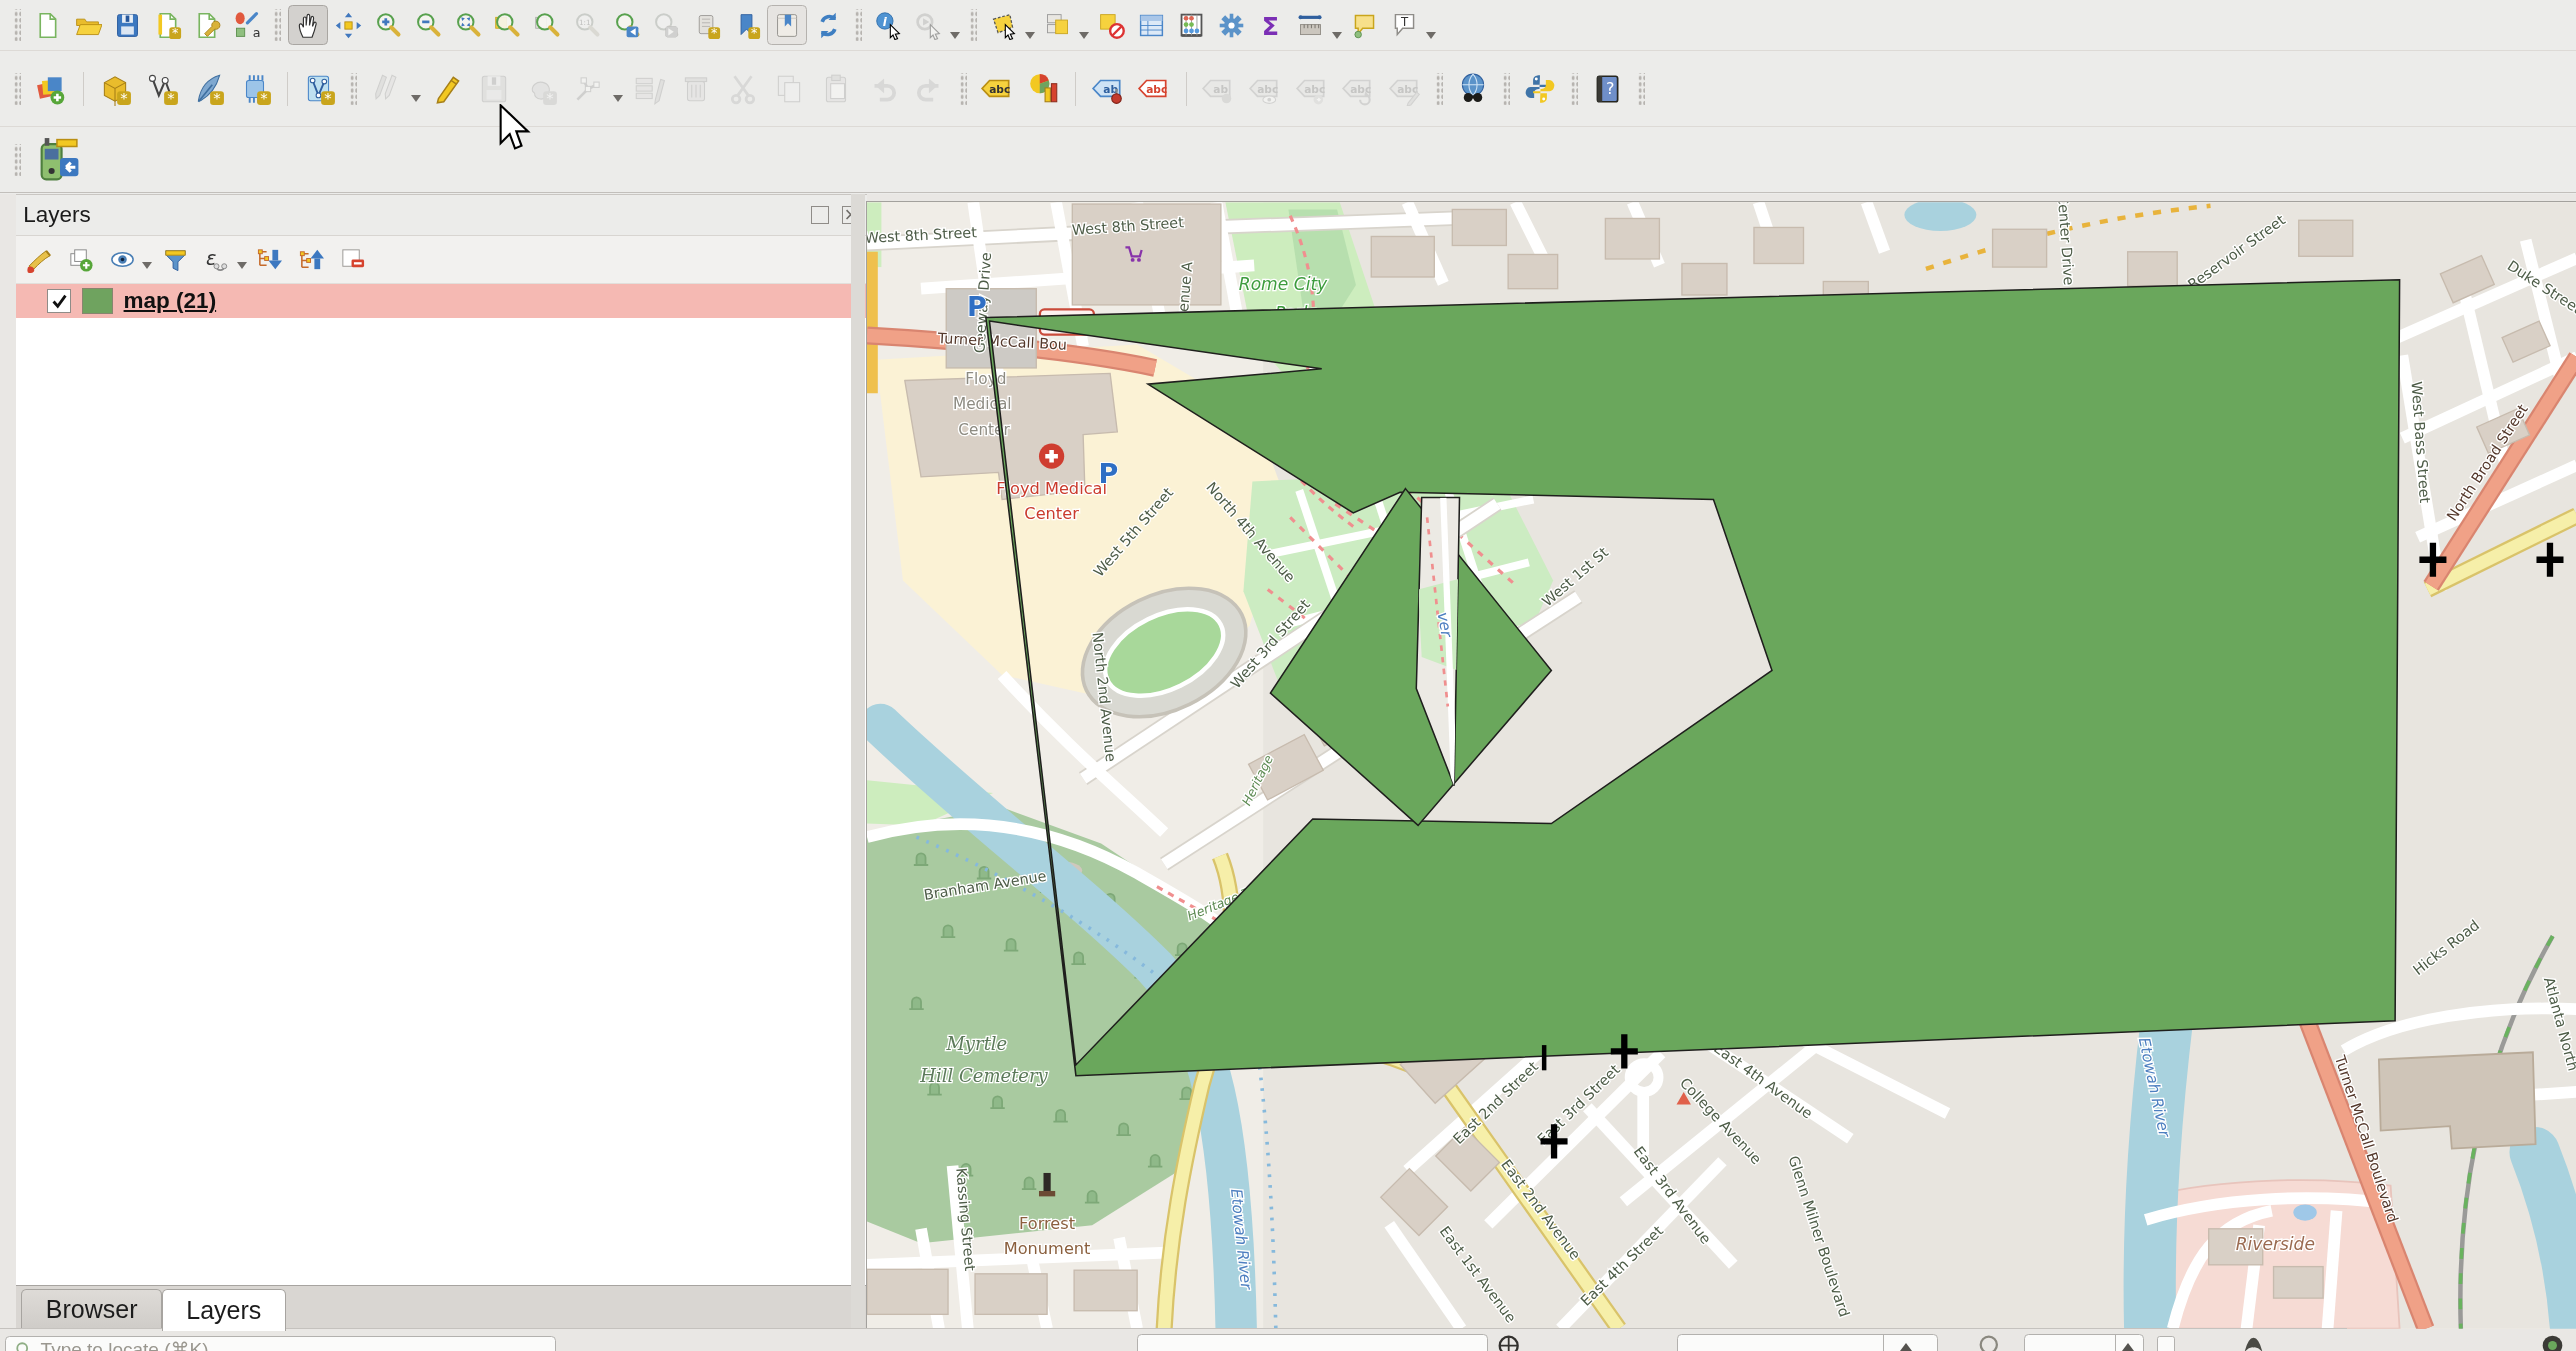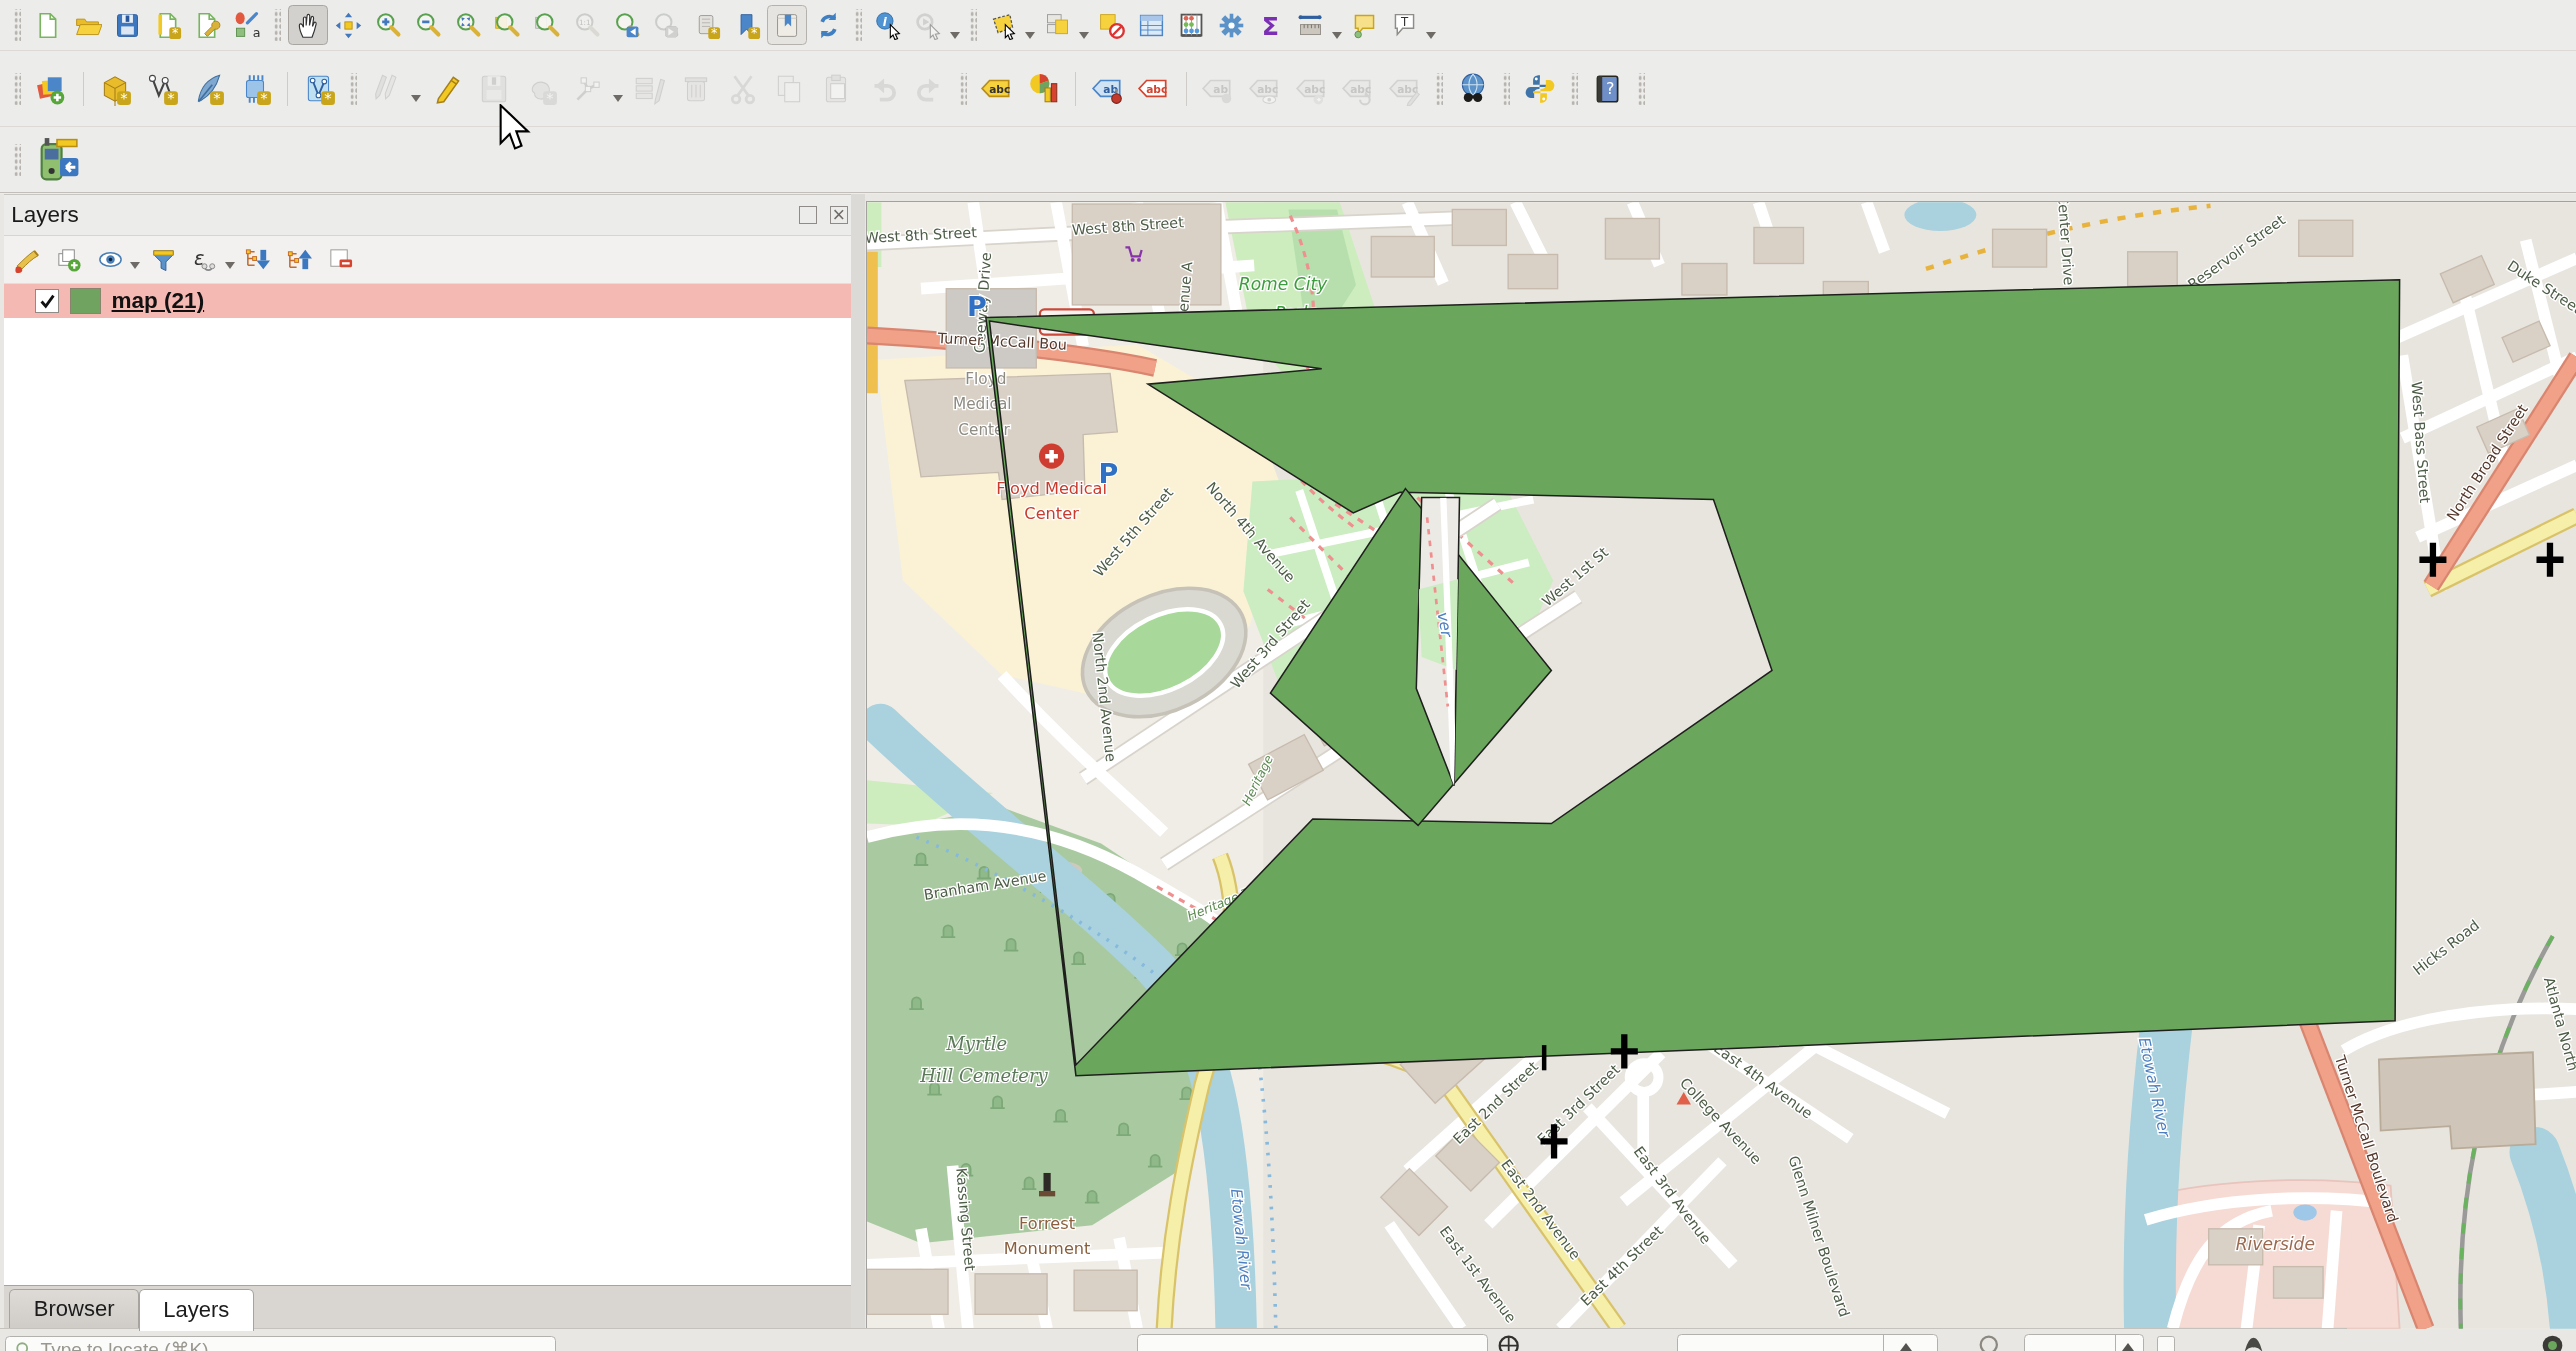--- a/index.html
+++ b/index.html
@@ -19,21 +19,21 @@
   #trow3 .tbtn svg{width:49px;height:49px;}
   .tbtn.pressed{background:#d3d1ce;border:0.9px solid #a9a6a2;}
   .tbtn.framed{background:#e6e4e1;border:0.9px solid #b5b2ae;}
   .tbtn.dis{opacity:.32;filter:grayscale(.9);}
   .thandle{width:8px;height:32px;flex:0 0 auto;margin:0 6.3px;
     background-image:radial-gradient(#b7b4b0 1.5px, transparent 1.6px);background-size:4.5px 6.3px;background-position:0.9px 1.8px;}
   .vsep{width:0.9px;height:34px;background:#cfccc8;margin:0 8px;flex:0 0 auto;}
   .ddcaret{width:0;height:0;border-left:5.4px solid transparent;border-right:5.4px solid transparent;border-top:7.2px solid #6e6b67;margin:20px 2.7px 0 1.8px;flex:0 0 auto;}
   #cursor-toolbar{position:absolute;left:497px;top:104px;z-index:50;}
   
-  #left-panel{position:absolute;left:4px;top:194px;width:851px;height:1134px;background:#fff;border-top:0.9px solid #c9c6c2;box-sizing:border-box;display:flex;flex-direction:column;}
+  #left-panel{position:absolute;left:16px;top:194px;width:851px;height:1134px;background:#fff;border-top:0.9px solid #c9c6c2;box-sizing:border-box;display:flex;flex-direction:column;}
   #panel-gutter{position:absolute;left:851px;top:194px;width:14.4px;height:1157px;background:#dcdad6;}
   .panel-header{height:40px;display:flex;align-items:center;background:#ececea;border-bottom:0.9px solid #d8d5d1;padding:0 7.2px;}
   .panel-header .title{font-size:22.5px;color:#1a1a1a;}
   .ph-btns{margin-left:auto;display:flex;align-items:center;gap:12.6px;}
   .ph-box{width:16px;height:16px;border:1.8px solid #8f8c88;}
   .ph-x{font-size:21.6px;color:#6f6c68;line-height:16px;border:1.8px solid #8f8c88;width:16px;height:16px;display:flex;align-items:center;justify-content:center;}
   .panel-tools{height:47px;display:flex;align-items:center;gap:5.4px;padding-left:5.4px;background:#f2f1ef;border-bottom:0.9px solid #e2dfdb;}
   .ptool{width:36px;height:36px;display:flex;align-items:center;justify-content:center;}
   .ptool svg{width:27px;height:27px;}
   .layer-row{height:34px;display:flex;align-items:center;font-size:22.5px;font-weight:bold;color:#111;}
@@ -42,21 +42,21 @@
   .lr-caret .c{width:0;height:0;border-left:8px solid transparent;border-right:8px solid transparent;border-top:10px solid #7d7a76;}
   .cb{width:24px;height:24px;background:#fff;border:1.8px solid #8f8c88;display:flex;align-items:center;justify-content:center;margin-right:10.8px;box-sizing:border-box;}
   .cb svg{width:19px;height:19px;}
   .swatch{width:29px;height:23.4px;background:#6fa35f;border:0.9px solid #88856f;margin-right:10.8px;}
   .raster-icon{width:25px;height:25px;margin-right:10.8px;display:grid;grid-template-columns:repeat(3,1fr);grid-template-rows:repeat(3,1fr);}
   .raster-icon i:nth-child(odd){background:#33332f;}
   .raster-icon i:nth-child(even){background:#a8d4e4;}
   .lbl-underline{text-decoration:underline;}
   .panel-fill{flex:1;}
   .panel-tabs{height:42px;background:#d9d6d2;border-top:0.9px solid #a7a4a0;display:flex;align-items:flex-start;padding-left:5.4px;position:relative;}
-  .ptab{height:39px;margin-top:2.7px;padding:0 23.4px;display:flex;align-items:center;font-size:22px;color:#1c1c1c;
+  .ptab{height:39px;margin-top:2.7px;padding:0 23.4px;display:flex;align-items:center;font-size:25px;color:#1c1c1c;
        border:0.9px solid #a7a4a0;border-bottom:none;border-radius:5.4px 5.4px 0 0;background:linear-gradient(#dedbd7,#cfccc8);}
   .ptab.active{background:#fff;height:41px;z-index:2;}
   
   #map-wrap{position:absolute;left:866px;top:201px;width:1710px;height:1127px;border-left:0.9px solid #a3a19d;border-top:0.9px solid #a3a19d;background:#f0ede7;}
   #map-wrap svg{display:block;}
   text{font-family:"DejaVu Sans",sans-serif;}
   .ml{paint-order:stroke;stroke:#ffffff;stroke-width:3px;}
   .ml-r{font-size:16px;fill:#4d5c47;}
   .ml-ronfill{font-size:16px;fill:#54382b;}
   .ml-park{font-size:19px;font-style:italic;fill:#3d9c3d;}

